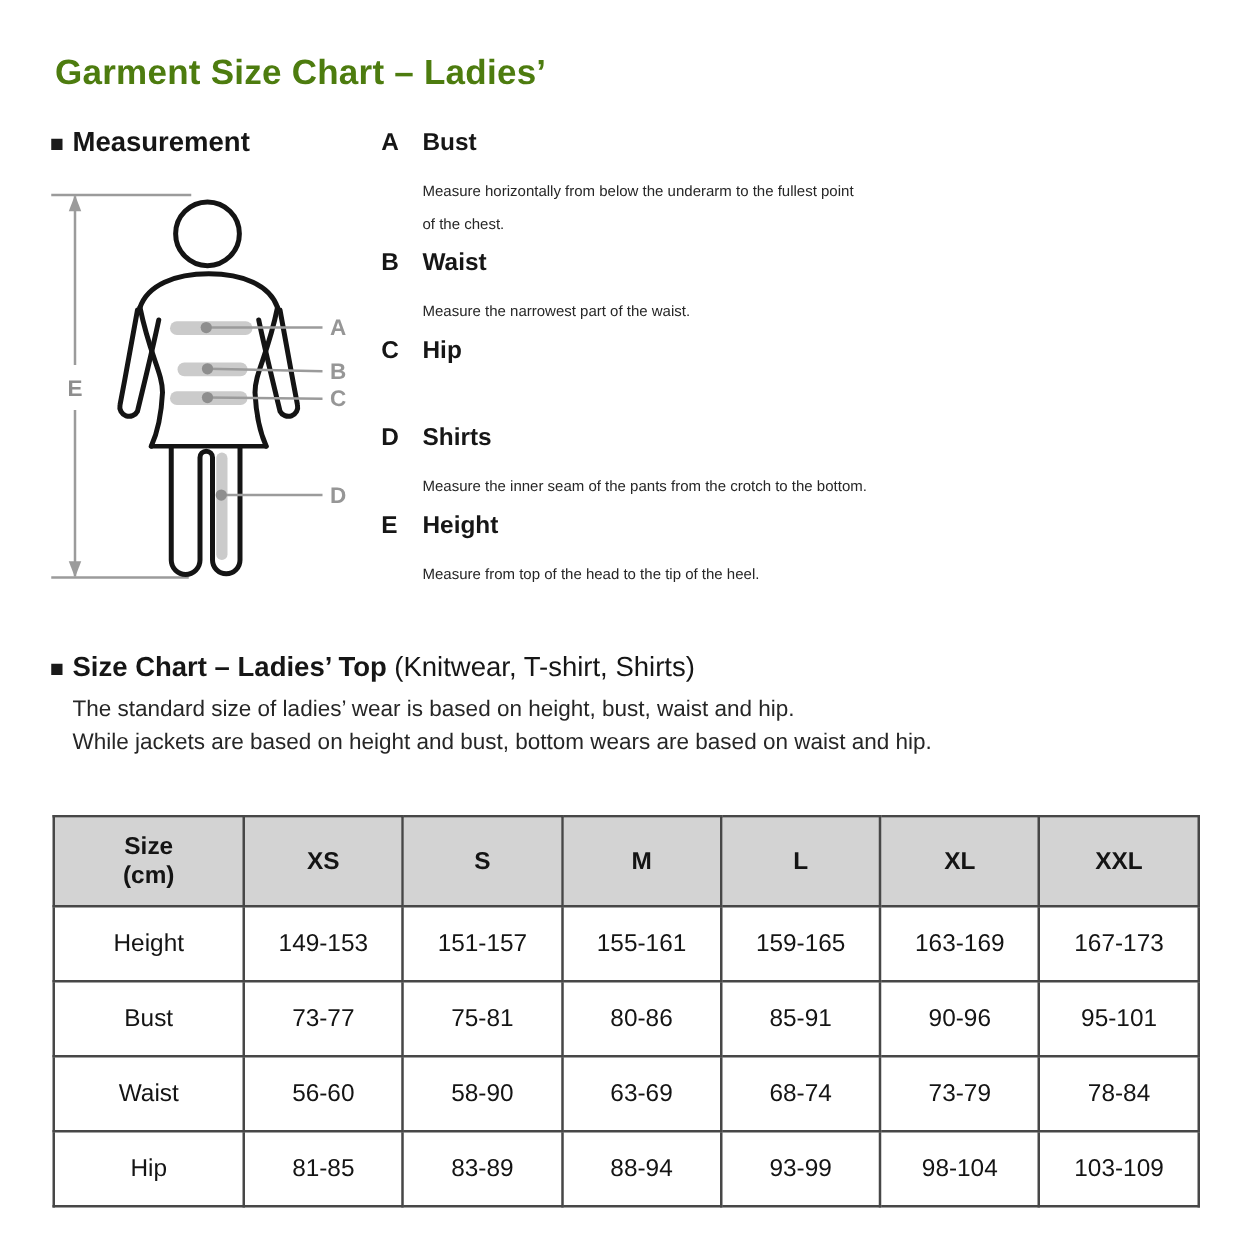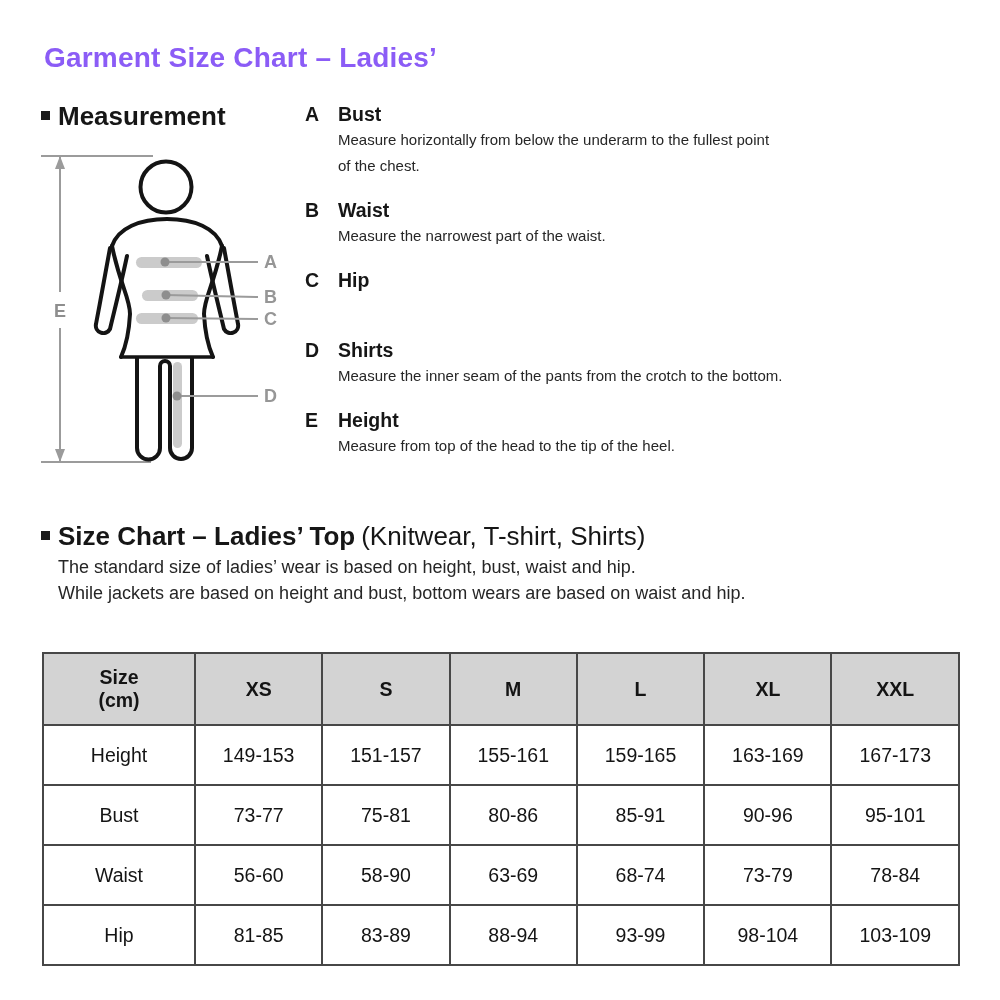--- a/index.html
+++ b/index.html
@@ -6,34 +6,34 @@
   html,body { background:#fff; }
   body {
     width:1000px; height:1000px;
     font-family:"Liberation Sans","DejaVu Sans",sans-serif;
     color:#1b1b1b;
   }
   .canvas { position:relative; width:1000px; height:1000px; background:#ffffff; overflow:hidden; }
 
   .page-title {
     position:absolute; left:44px; top:42px;
-    font-size:28px; font-weight:bold; letter-spacing:0.2px; color:#8b5cf6;
+    font-size:28px; font-weight:bold; letter-spacing:0.2px; color:#4d7c0f;
     white-space:nowrap;
   }
 
   .bullet { position:absolute; width:9px; height:9px; background:#1a1a1a; }
-  .sec-head { position:absolute; font-size:26px; font-weight:bold; color:#161616; white-space:nowrap; }
+  .sec-head { position:absolute; font-size:22px; font-weight:bold; color:#161616; white-space:nowrap; }
   .sec-head .light { font-weight:normal; margin-left:6px; }
 
   .diagram { position:absolute; left:30px; top:140px; }
 
   .m-item { position:absolute; left:305px; width:680px; }
   .m-title { display:flex; font-size:19.5px; font-weight:bold; color:#161616; }
   .m-letter { display:inline-block; width:33px; flex:0 0 33px; }
-  .m-desc { margin-left:33px; margin-top:1px; font-size:15px; line-height:25.5px; color:#262626; }
+  .m-desc { margin-left:33px; margin-top:15px; font-size:12px; line-height:25.5px; color:#262626; }
   .m-desc div { white-space:nowrap; }
 
   .notes { position:absolute; left:58px; top:555px; font-size:18px; line-height:25.8px; color:#262626; }
   .notes div { white-space:nowrap; }
 
   table.size-table {
     position:absolute; left:42px; top:632px; width:916px;
     border-collapse:collapse; table-layout:fixed;margin-top:20px;
   }
   .size-table th, .size-table td {

